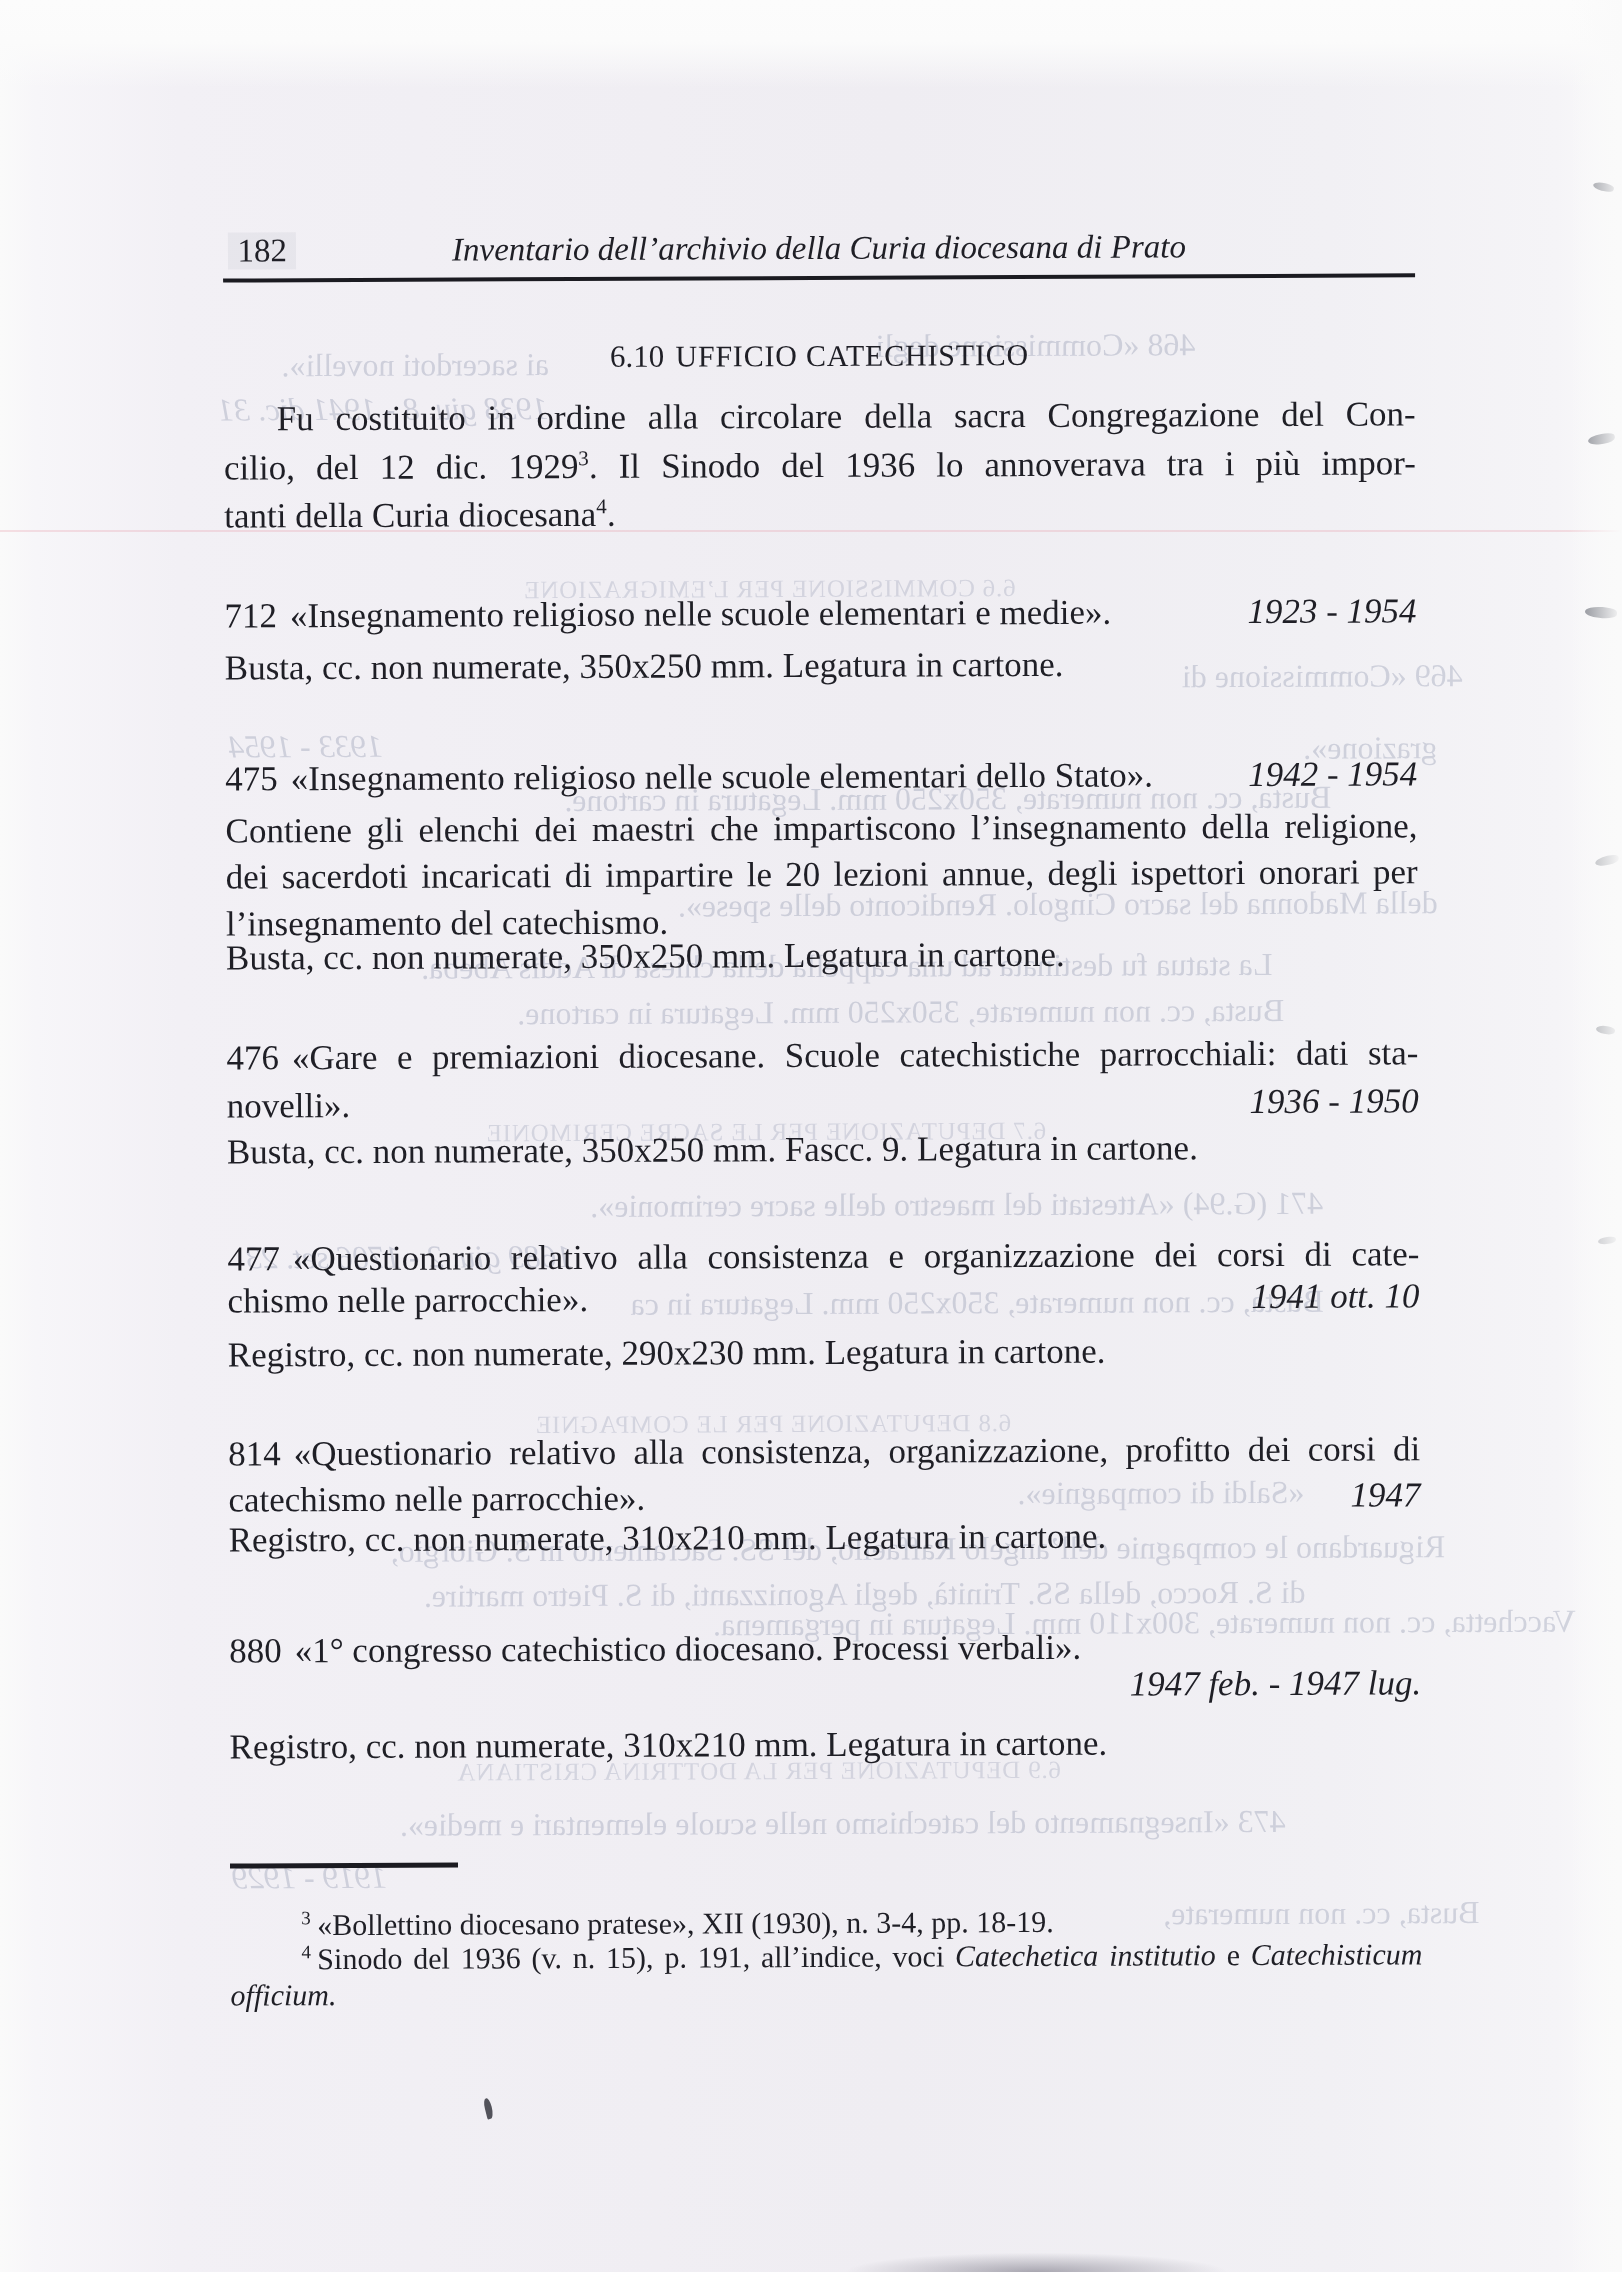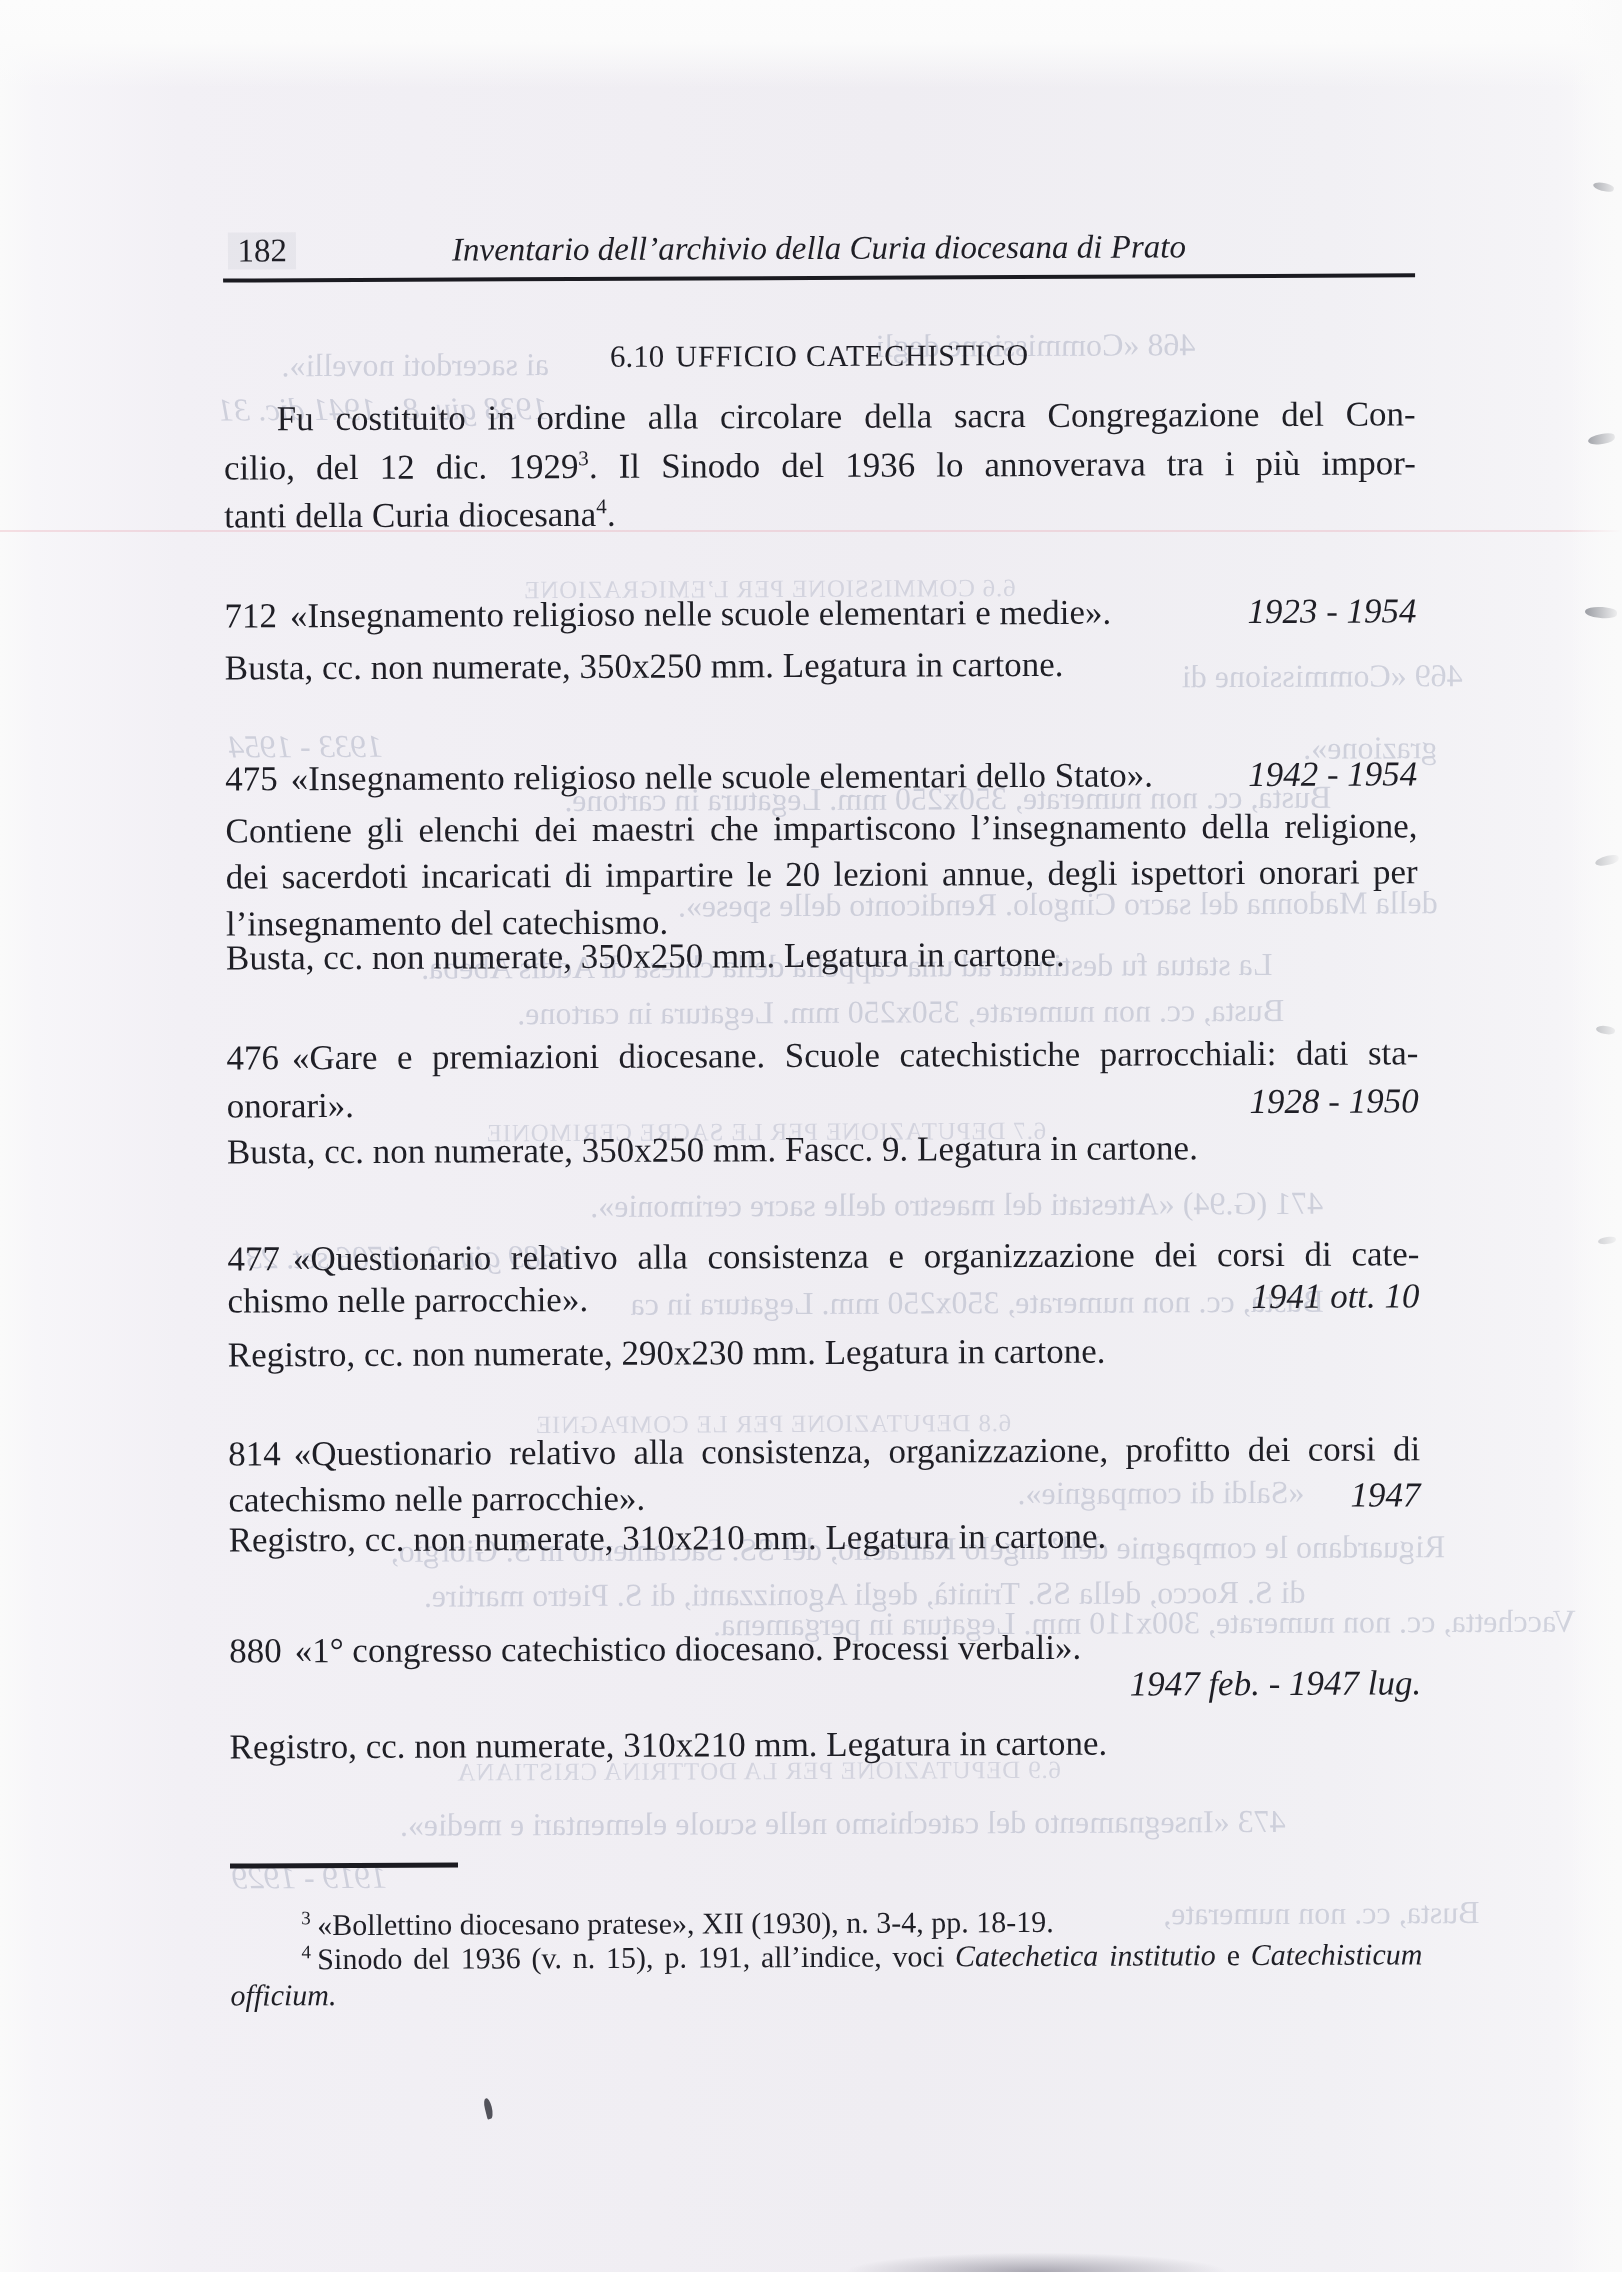--- a/index.html
+++ b/index.html
@@ -147,22 +147,22 @@
       <span><span class="num">475</span><span>«Insegnamento religioso nelle scuole elementari dello Stato».</span></span>
       <span class="date">1942 - 1954</span>
     </div>
     <div class="abs line fill e475d1">Contiene gli elenchi dei maestri che impartiscono l’insegnamento della religione,</div>
     <div class="abs line fill e475d2">dei sacerdoti incaricati di impartire le 20 lezioni annue, degli ispettori onorari per</div>
     <div class="abs line e475d3">l’insegnamento del catechismo.</div>
     <div class="abs line e475f">Busta, cc. non numerate, 350x250 mm. Legatura in cartone.</div>
 
     <div class="abs line fill e476l1"><span class="num">476</span><span>«Gare e premiazioni diocesane. Scuole catechistiche parrocchiali: dati sta-</span></div>
     <div class="abs line flexline e476l2">
-      <span>onorari».</span>
-      <span class="date">1928 - 1950</span>
+      <span>novelli».</span>
+      <span class="date">1936 - 1950</span>
     </div>
     <div class="abs line e476f">Busta, cc. non numerate, 350x250 mm. Fascc. 9. Legatura in cartone.</div>
 
     <div class="abs line fill e477l1"><span class="num">477</span><span>«Questionario relativo alla consistenza e organizzazione dei corsi di cate-</span></div>
     <div class="abs line flexline e477l2">
       <span>chismo nelle parrocchie».</span>
       <span class="date">1941 ott. 10</span>
     </div>
     <div class="abs line e477f">Registro, cc. non numerate, 290x230 mm. Legatura in cartone.</div>
 

